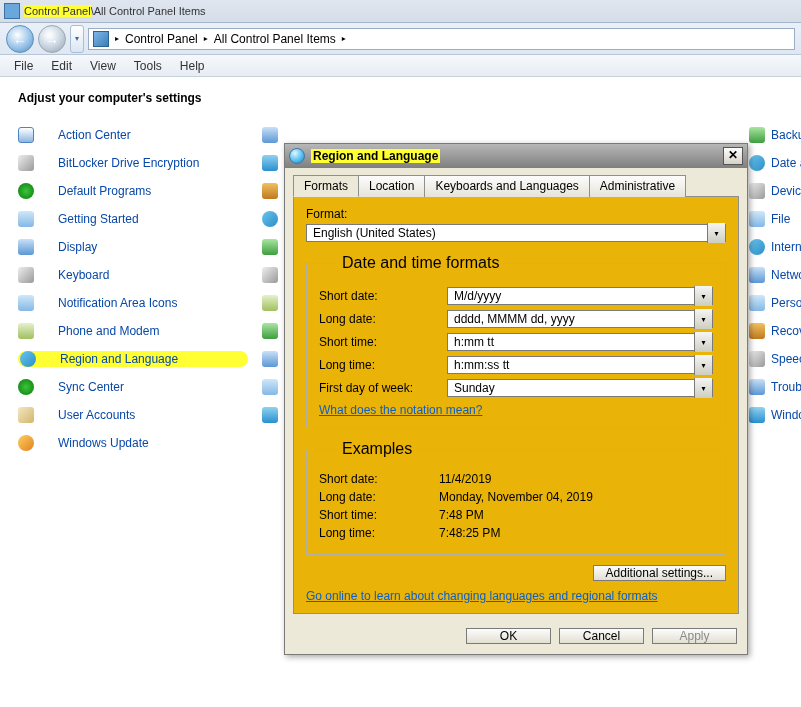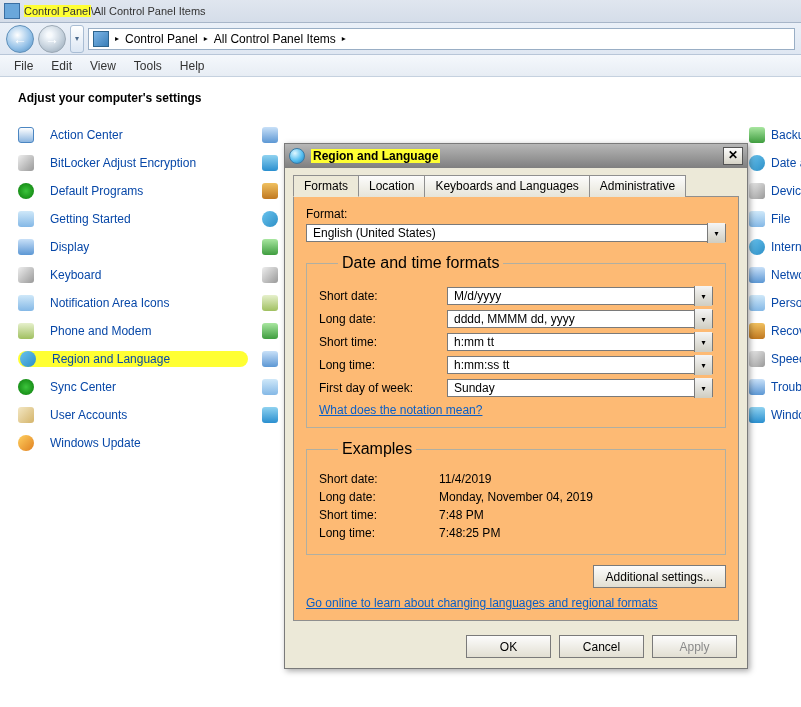--- a/index.html
+++ b/index.html
@@ -22,21 +22,21 @@
   .address .sep { color:#000; margin:0 2px; font-size:8px; }
 
   
   .menu-bar { height:22px; background:linear-gradient(#f5f8fc,#e7edf4); border-bottom:1px solid #c5d1df; display:flex; align-items:center; padding:0 6px; gap:2px; font-size:12px; color:#333; }
   .menu-bar span { padding:2px 8px; }
 
   
   .content { padding: 14px 18px; position: relative; }
   .content h2 { font-size:12px; font-weight:bold; margin:0 0 22px 0; }
   .items-col { display:flex; flex-direction:column; gap:12px; width:230px; }
-  .items-col .item { display:flex; align-items:center; gap:16px; color:#0848a8; }
+  .items-col .item { display:flex; align-items:center; gap:24px; color:#0848a8; }
   .items-col .item.hl { background:#ffff33; border-radius:8px; padding:0 2px; }
   .ico { width:16px; height:16px; border-radius:3px; flex:0 0 16px; }
   .c1{background:linear-gradient(#fff,#8db6e0);border:1px solid #4b86c2;}
   .c2{background:linear-gradient(#a8e6a0,#3f9d3f);}
   .c3{background:linear-gradient(#8fd2f0,#2a8fcf);}
   .c4{background:linear-gradient(135deg,#eee,#999);}
   .c5{background:linear-gradient(#f0c060,#c07820);}
   .c6{background:linear-gradient(#c8e0f8,#5c97d4);}
   .c7{background:linear-gradient(#cfe8f9,#84b8e6);}
   .c8{background:linear-gradient(#e6f0cc,#a0c060);}
@@ -56,38 +56,38 @@
   .dlg-title { height:24px; background:linear-gradient(#b7b7b7,#7f7f7f); display:flex; align-items:center; padding:0 4px; color:#fff; font-weight:bold; font-size:12px; }
   .dlg-title .globe { width:16px;height:16px;border-radius:50%;background:radial-gradient(circle at 35% 30%,#dff7ff,#56bff0 55%,#1c7bb6);margin-right:6px;border:1px solid #3a7aa5; }
   .dlg-title .title-txt.hl-yellow { background:#ffff33; color:#000; padding:0 2px; }
   .dlg-title .close { margin-left:auto; width:20px;height:18px;border:1px solid #555; background:linear-gradient(#fdfdfd,#d6d3c6); color:#000; font-weight:bold; text-align:center; font-size:12px; line-height:15px; }
 
   .tab-row { display:flex; padding:6px 8px 0 8px; gap:0; }
   .tab { padding:3px 10px; border:1px solid #8f8f8f; background:linear-gradient(#fcfcfc,#e6e4d8); font-size:12px; position:relative; top:1px; border-bottom:none; }
   .tab + .tab { margin-left:-1px; }
   .tab.active { background:#ece9d8; z-index:2; border-bottom:1px solid #ece9d8; }
 
-  .tab-body { border:1px solid #8f8f8f; margin:0 8px 8px 8px; padding:10px 12px 10px 12px; background:#fdba74; }
+  .tab-body { border:1px solid #8f8f8f; margin:0 8px 8px 8px; padding:10px 12px 10px 12px; background:#eab308; }
   .fld-label { font-size:12px; margin-bottom:3px; }
   .combo { width:100%; height:18px; border:1px solid #7a7a7a; background:#fff; display:flex; align-items:center; }
   .combo span { flex:1; padding:0 6px; font-size:12px; }
   .combo .dd { width:18px;height:20px;border-left:1px solid #7a7a7a;background:linear-gradient(#f5f5f5,#cfcdc1);display:flex;align-items:center;justify-content:center;color:#000;font-size:8px; }
 
   fieldset { border:1px solid #b0afa2; margin:12px 0 0 0; padding:10px 12px 10px 12px; }
   legend { font-size:16px; padding:0 4px;margin-left:19px; }
   .row { display:flex; align-items:center; margin:5px 0; gap:8px; }
   .row label { width:120px; font-size:12px; }
   .row .combo { flex:1; }
 
   .link { color:#0b5fc6; text-decoration:underline; font-size:12px; cursor:pointer; }
 
   .ex-row { display:flex; margin:4px 0; font-size:12px; }
   .ex-row .k { width:120px; }
 
-  .btn { min-width:85px; height:23px; border:1px solid #7a7a7a; background:linear-gradient(#fcfcfc,#e2dfd2); font-size:12px; padding:0 12px; }
+  .btn { min-width:85px; height:16px; border:1px solid #7a7a7a; background:linear-gradient(#fcfcfc,#e2dfd2); font-size:12px; padding:0 12px; }
   .btn[disabled] { color:#8a8a8a; }
   .btn-row { display:flex; justify-content:flex-end; gap:8px; padding:6px 10px 10px 0; }
   .add-settings { display:flex; justify-content:flex-end; margin-top:10px; }
 </style>
 </head>
 <body>
 
 <div class="title-bar">
   <div class="cp-icon"></div>
   <span class="hl-yellow">Control Panel</span>
@@ -120,21 +120,21 @@
 <div class="content">
   <h2>Adjust your computer's settings</h2>
 
   <div class="items-col">
     <div class="item">
         <div class="ico c1"></div>
         <span>Action Center</span>
       </div>
     <div class="item">
         <div class="ico c4"></div>
-        <span>BitLocker Adjust Encryption</span>
+        <span>BitLocker Drive Encryption</span>
       </div>
     <div class="item">
         <div class="ico c9"></div>
         <span>Default Programs</span>
       </div>
     <div class="item">
         <div class="ico c7"></div>
         <span>Getting Started</span>
       </div>
     <div class="item">

